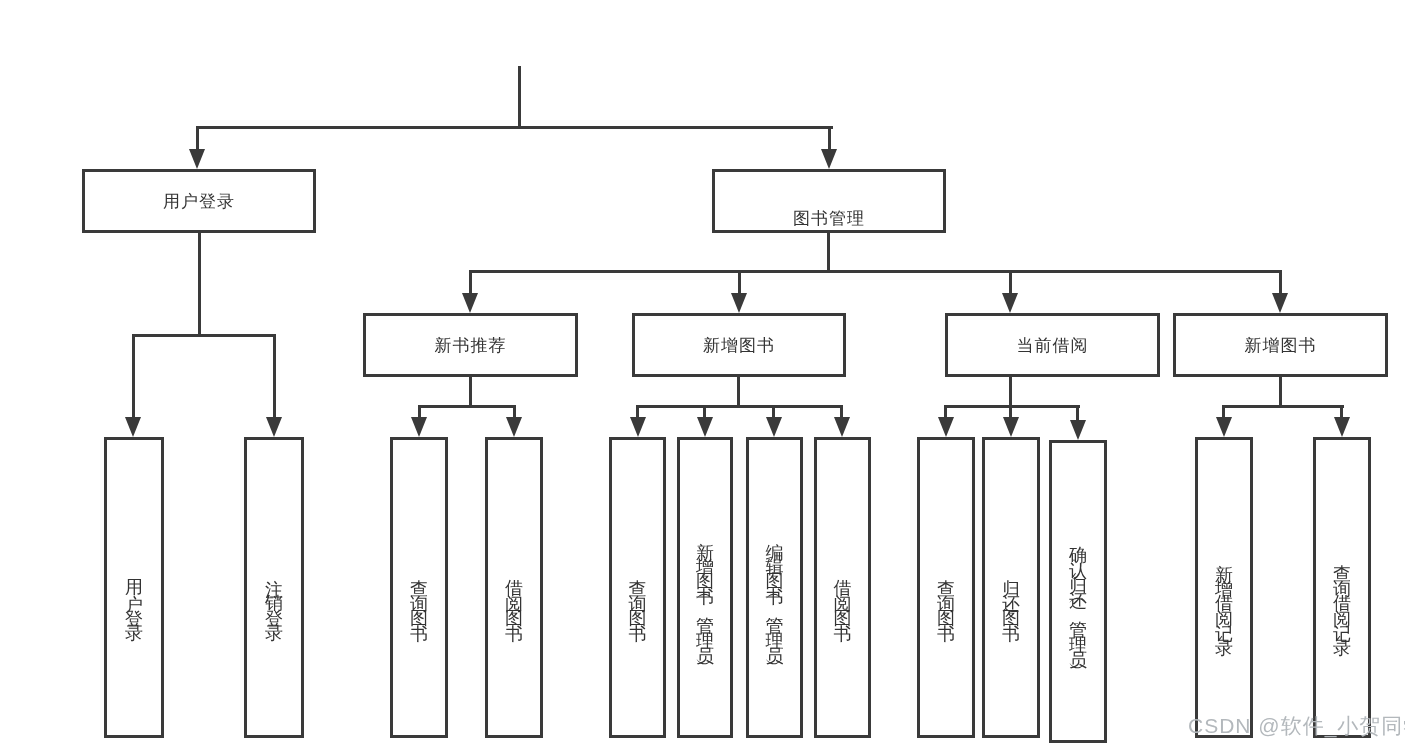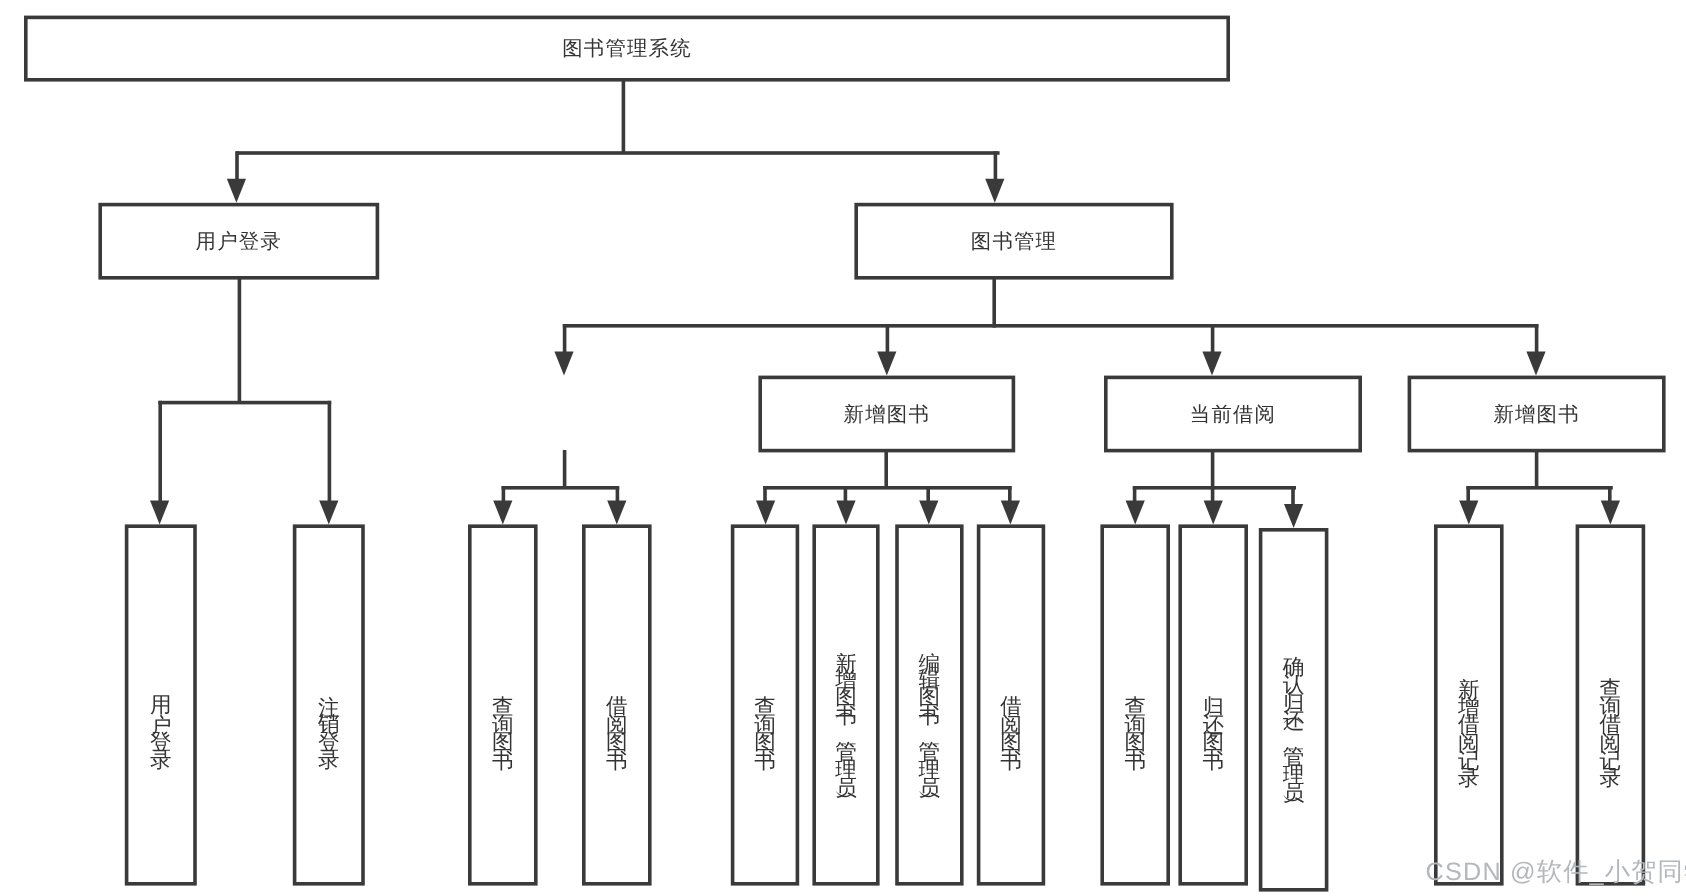--- a/index.html
+++ b/index.html
@@ -39,35 +39,35 @@
   .watermark{
     position:absolute;left:1188px;top:712px;z-index:10;
     font-size:21px;color:var(--watermark);letter-spacing:1px;white-space:nowrap;
   }
 </style>
 </head>
 <body>
 
 <div class="canvas">
 
-  <div class="node" style="left:20px;top:13px;width:1005px;height:55px;">
-    <span>图书管理系统</span>
-  </div>
 
   <div class="node" style="left:82px;top:169px;width:234px;height:64px;">
     <span>用户登录</span>
   </div>
-  <div class="node" style="left:712px;top:169px;width:266px;height:64px;">
+  <div class="node" style="left:712px;top:169px;width:234px;height:64px;align-items:flex-end;">
     <span>图书管理</span>
   </div>
 
+  <div class="node" style="left:363px;top:313px;width:215px;height:64px;">
+    <span>新书推荐</span>
+  </div>
   <div class="node" style="left:632px;top:313px;width:214px;height:64px;">
     <span>新增图书</span>
   </div>
-  <div class="node" style="left:920px;top:313px;width:215px;height:64px;">
+  <div class="node" style="left:945px;top:313px;width:215px;height:64px;">
     <span>当前借阅</span>
   </div>
   <div class="node" style="left:1173px;top:313px;width:215px;height:64px;">
     <span>新增图书</span>
   </div>
 
   <div class="leaf" style="left:104px;top:437px;width:60px;height:301px;">
     <span class="vtext">用户登录</span>
   </div>
   <div class="leaf" style="left:244px;top:437px;width:60px;height:301px;">

